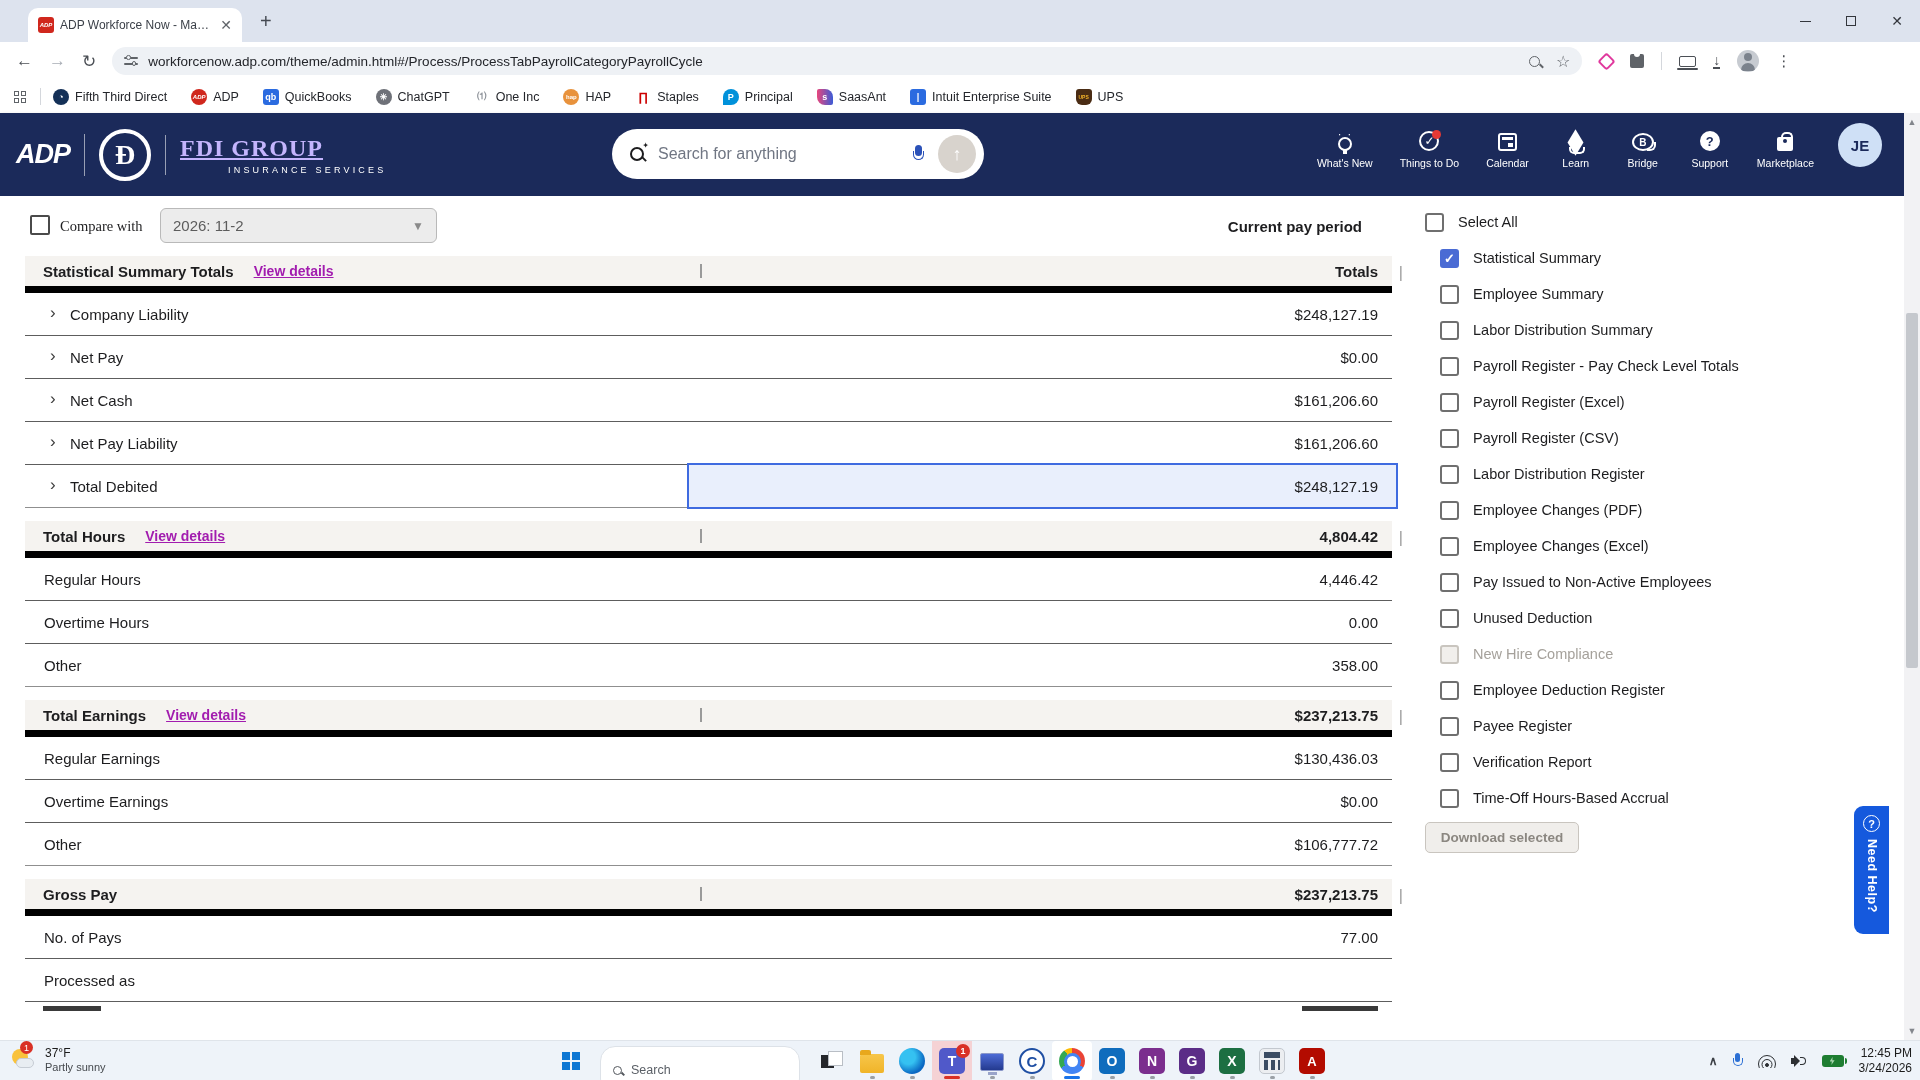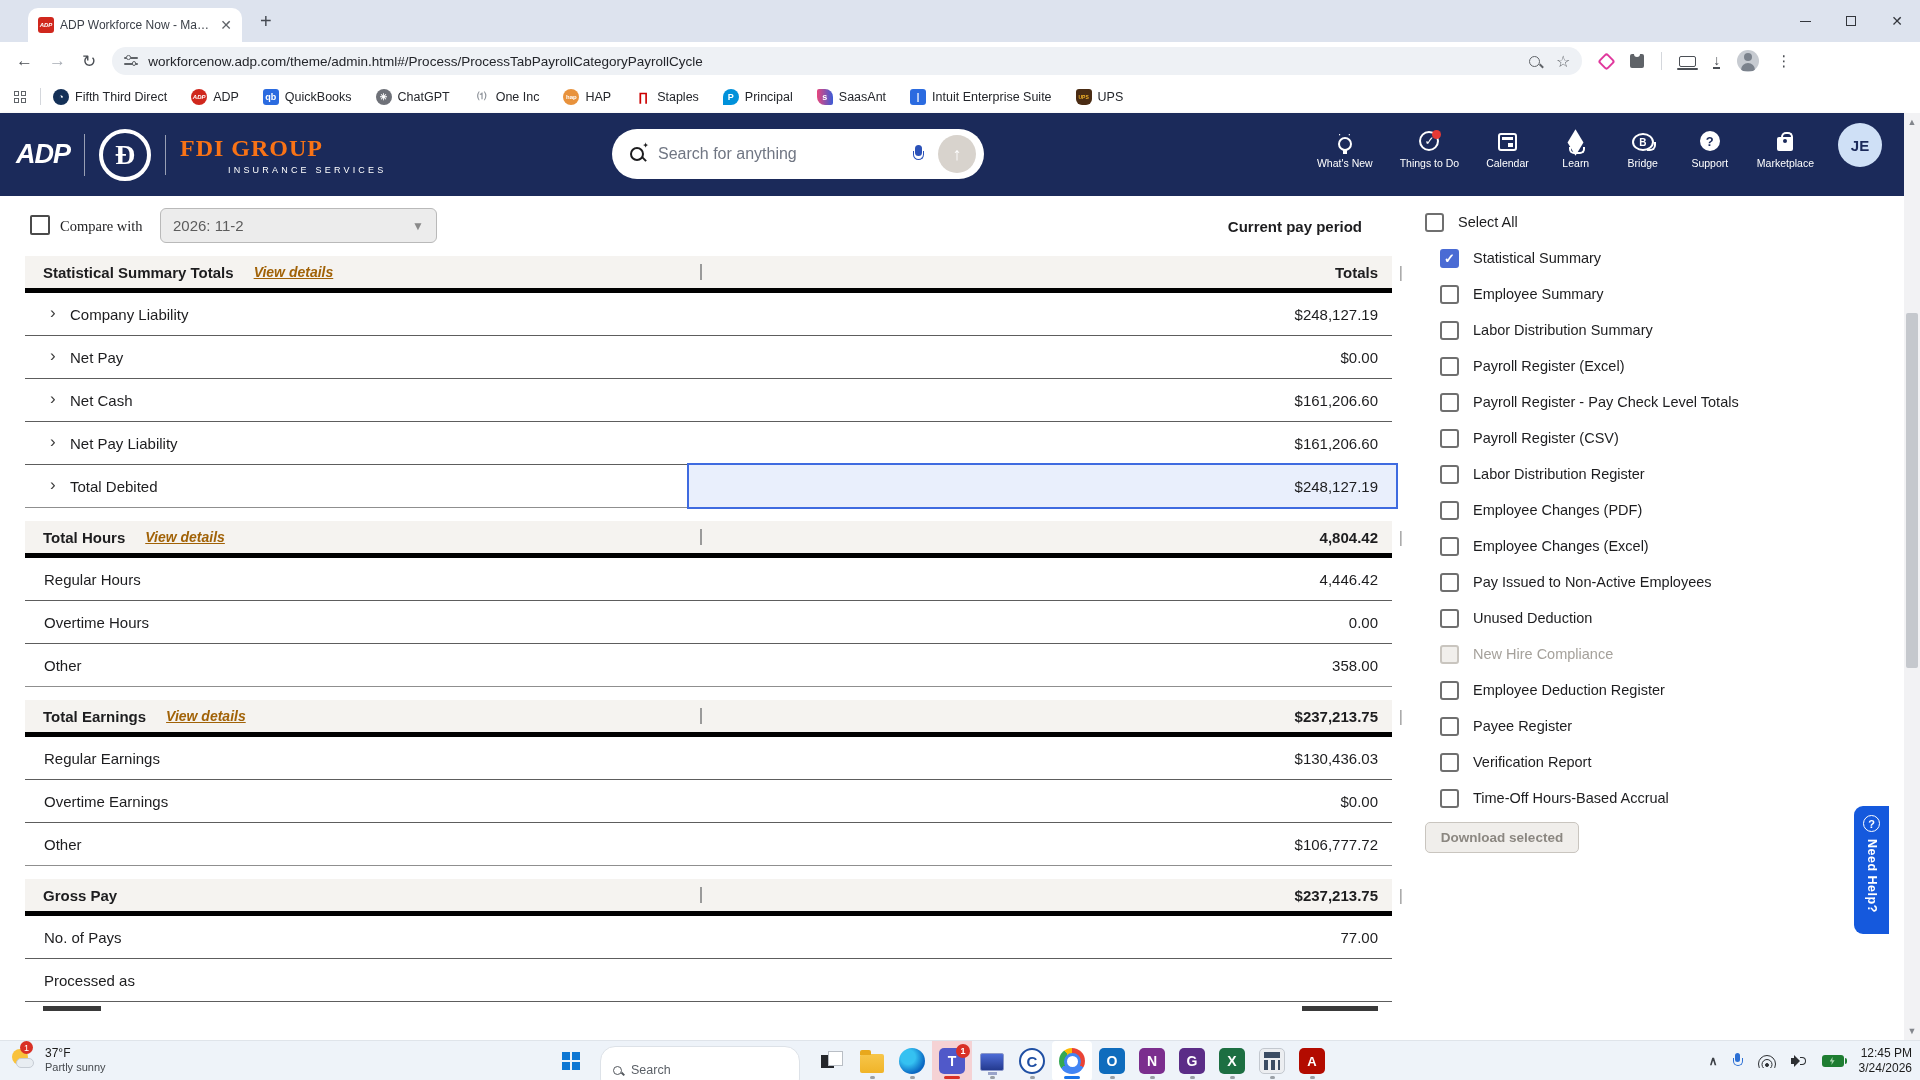--- a/index.html
+++ b/index.html
@@ -52,21 +52,21 @@
   .bm { display:flex; align-items:center; gap:6px; margin-right:24px; font-size:12.5px; color:#24262b; white-space:nowrap;}
   .bmi { width:16px; height:16px; border-radius:3px; display:flex; align-items:center; justify-content:center; font-size:9px; font-weight:bold; color:#fff; flex:0 0 16px;}
 
   
   .page { position:absolute; left:0; top:113px; width:1920px; height:927px; background:#fff; }
   .adp-header { position:absolute; left:0; top:0; width:1904px; height:83px; background:#1b2a5a; display:flex; align-items:center; box-shadow:0 2px 4px rgba(0,0,0,.25);}
   .adp-logo { color:#fff; font-size:27px; font-weight:800; font-style:italic; letter-spacing:-1px; margin-left:16px;}
   .hdr-div { width:1px; height:42px; background:rgba(255,255,255,.55); margin:0 14px; }
   .fdi-circle { width:52px; height:52px; border:4px solid #fff; border-radius:50%; color:#fff; display:flex; align-items:center; justify-content:center; font-size:28px; font-weight:bold; font-family:"Liberation Serif",serif;}
   .fdi-text { margin-left:14px; border-left:1px solid rgba(255,255,255,.55); padding-left:14px; }
-  .fdi-name { color:#f97316; font-size:24px; font-weight:700; font-family:"Liberation Serif",serif; letter-spacing:1px; }
+  .fdi-name { color:#c4b5fd; font-size:24px; font-weight:700; font-family:"Liberation Serif",serif; letter-spacing:1px;text-decoration:underline; }
   .fdi-sub { color:#fff; font-size:9px; letter-spacing:3.2px; margin-top:3px;padding-left:48px;}
   .hsearch { position:absolute; left:612px; top:16px; width:372px; height:50px; background:#fff; border-radius:25px; display:flex; align-items:center; padding:0 8px 0 18px; }
   .hmag { width:14px; height:14px; border:2px solid #1c1c1e; border-radius:50%; position:relative; flex:0 0 14px;}
   .hmag::after { content:""; position:absolute; width:6px; height:2px; background:#1c1c1e; right:-5px; bottom:-1px; transform:rotate(45deg);}
   .hmag::before { content:"✦"; position:absolute; font-size:8px; color:#1c1c1e; right:-7px; top:-8px;}
   .hsearch-ph { color:#707683; font-size:16px; margin-left:14px; flex:1;}
   .hmic { width:12px; height:18px; position:relative; margin-right:14px;}
   .hmic::before{content:""; position:absolute; left:3px; width:7px; height:11px; border-radius:4px; background:#2b51b8;}
   .hmic::after{content:""; position:absolute; left:1px; top:6px; width:9px; height:8px; border:1.7px solid #2b51b8; border-top:none; border-radius:0 0 7px 7px;}
   .hsubmit { width:38px; height:38px; border-radius:50%; background:#d8d3cd; color:#fff; font-size:18px; display:flex; align-items:center; justify-content:center;}
@@ -97,23 +97,23 @@
   .content { position:absolute; left:0; top:83px; width:1904px; height:844px; background:#fff; }
   .cmp-check { position:absolute; left:30px; top:19px; width:20px; height:20px; border:2px solid #4a4a4a; border-radius:2px; background:#fff;}
   .cmp-label { position:absolute; left:60px; top:22px; font-size:14.5px; color:#1d1d1f;font-family:Liberation Serif, serif;}
   .dropdown { position:absolute; left:160px; top:12px; width:277px; height:35px; background:#ececec; border:1px solid #b9b9b9; border-radius:6px; display:flex; align-items:center; padding:0 12px; }
   .dd-val { font-size:15px; color:#5c5c5c; flex:1;}
   .dd-caret { color:#8a8a8a; font-size:12px;}
   .cpp { position:absolute; right:542px; top:22px; font-size:15px; font-weight:bold; color:#1d1d1f; }
 
   .table { position:absolute; left:25px; top:60px; width:1367px; }
   .sec { margin-bottom:13px; }
-  .sec-hdr { height:37px; background:#f5f3f0; display:flex; align-items:center; padding:0 14px 0 18px; position:relative; border-bottom:5px solid #000000;}
+  .sec-hdr { height:37px; background:#f5f3f0; display:flex; align-items:center; padding:0 14px 0 18px; position:relative; border-bottom:7px solid #000000;}
   .sec-title { font-size:15px; font-weight:bold; color:#1d1d1f; }
-  .vd { font-size:14px; font-weight:bold; color:#a16207; text-decoration:underline; margin-left:20px; cursor:pointer;font-style:italic;}
+  .vd { font-size:14px; font-weight:bold; color:#a21caf; text-decoration:underline; margin-left:20px; cursor:pointer;}
   .col-div { position:absolute; left:675px; top:8px; bottom:8px; width:1.5px; background:#9a9a9a;}
   .sec-total { margin-left:auto; font-size:15px; font-weight:bold; color:#1d1d1f;}
   .sec-hdr::after { content:"|"; position:absolute; right:-11px; top:8px; color:#9a9a9a; font-size:16px;}
   .row { height:43px; display:flex; align-items:center; padding-right:14px; border-bottom:1px solid #5d5d5d; position:relative;}
   .row:last-child { border-bottom:1px solid #8f8f8f; }
   .chev { position:absolute; left:25px; font-size:17px; color:#3c3c3c; top:10px;}
   .rlabel { font-size:15px; color:#1d1d1f; margin-left:45px;}
   .rlabel.noexp { margin-left:19px; }
   .rvalue { margin-left:auto; font-size:15px; color:#1d1d1f; position:relative; z-index:2;}
   .selcell { position:absolute; left:662px; right:-6px; top:-2px; bottom:-2px; background:#e9effc; border:2px solid #3f6be0; z-index:1;}
@@ -495,25 +495,25 @@
         <div class="prow indent">
             <span class="pcheck"></span>
             <span class="plabel">Employee Summary</span>
           </div>
         <div class="prow indent">
             <span class="pcheck"></span>
             <span class="plabel">Labor Distribution Summary</span>
           </div>
         <div class="prow indent">
             <span class="pcheck"></span>
+            <span class="plabel">Payroll Register - Pay Check Level Totals</span>
+          </div>
+        <div class="prow indent">
+            <span class="pcheck"></span>
             <span class="plabel">Payroll Register (Excel)</span>
-          </div>
-        <div class="prow indent">
-            <span class="pcheck"></span>
-            <span class="plabel">Payroll Register - Pay Check Level Totals</span>
           </div>
         <div class="prow indent">
             <span class="pcheck"></span>
             <span class="plabel">Payroll Register (CSV)</span>
           </div>
         <div class="prow indent">
             <span class="pcheck"></span>
             <span class="plabel">Labor Distribution Register</span>
           </div>
         <div class="prow indent">

